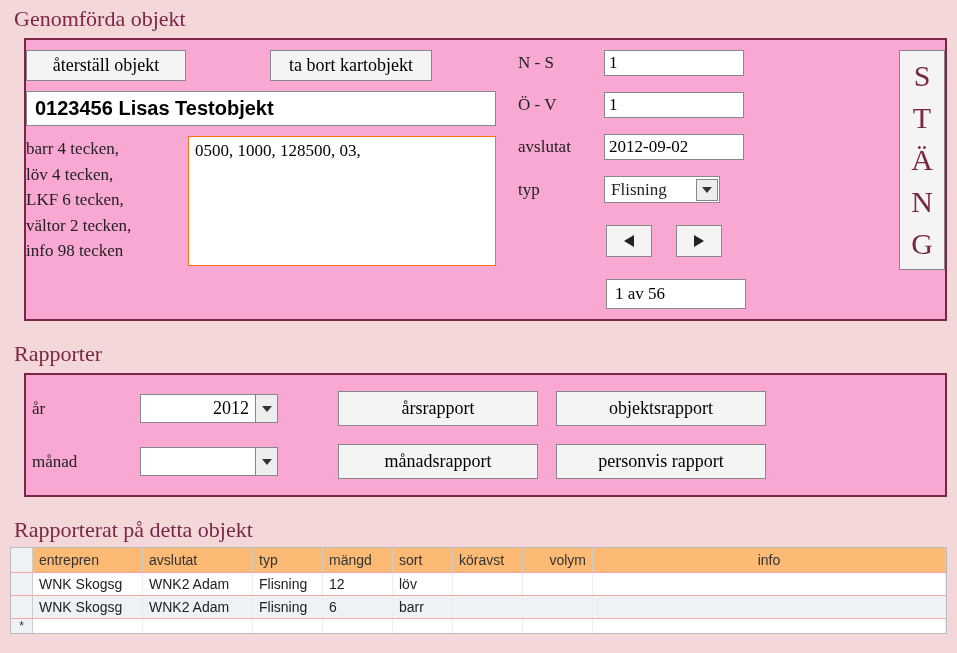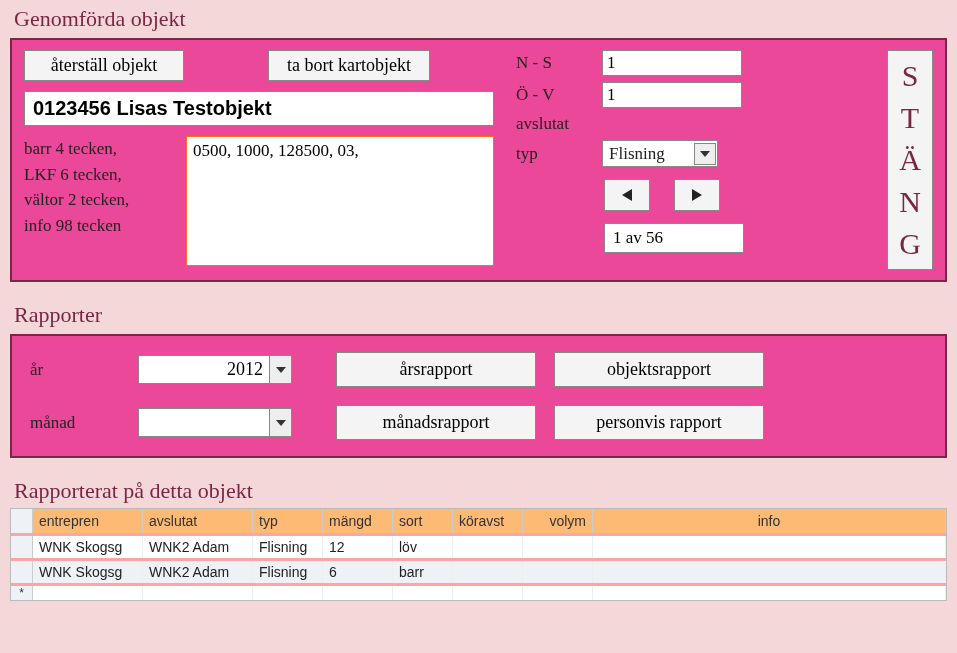--- a/index.html
+++ b/index.html
@@ -11,23 +11,23 @@
     width: 957px;
     color: #222;
   }
   .section-title {
     color: #7a2645;
     font-size: 22px;
     padding: 6px 14px 2px 14px;
   }
   .panel {
     border: 2px solid #7a2645;
-    margin: 4px 10px 14px 10px;
-    padding: 10px 12px;
-    background: #ec4899;
+    margin: 4px 10px 14px 24px;
+    padding: 10px 0;
+    background: #f9a8d4;
   }
 
   
   .row1 {
     display: flex;
     gap: 22px;
   }
   .left-col {
     display: flex;
     flex-direction: column;
@@ -65,21 +65,21 @@
     font-size: 17px;
     padding: 4px 6px;
     width: 310px;
     height: 130px;
     resize: none;
   }
 
   .mid-col {
     display:flex;
     flex-direction: column;
-    gap: 6px;
+    gap: 16px;
     width: 320px;
   }
   .field-row { display:flex; align-items:center; gap:4px; }
   .lbl { width: 82px; font-size:17px; }
   .field {
     font-family: Georgia, serif;
     font-size: 17px;
     border: 1px solid #888;
     padding: 2px 4px;
     background:#fff;
@@ -159,21 +159,21 @@
   }
   .rlabel { font-size:17px; }
   .year-select { display:flex; }
   .year-input {
     border:1px solid #888;
     background:#fff;
     font-family: Georgia, serif;
     font-size:18px;
     text-align:right;
     padding:3px 6px;
-    width:132px;
+    width:116px;
   }
   .dropdown-btn {
     width:22px;
     border:1px solid #888;
     border-left:none;
     background:#eee;
     display:flex; align-items:center; justify-content:center;
     cursor:pointer;
   }
   .report-btn {
@@ -184,21 +184,21 @@
     padding:6px 4px;
     cursor:pointer;
     width:100%;
   }
 
   
   .table-wrap { margin: 2px 10px; border:1px solid #bbb; background:#fff; font-family: Arial, sans-serif; font-size:14px; }
   .thead { display:flex; background:#fdba74; }
   .th { border-right:1px solid #ccc; padding:4px 6px; color:#333; }
   .row-handle { width:22px; border-right:1px solid #ccc; background:#eef2f6; }
-  .tr { display:flex; border-top:3px solid #fca5a5; }
+  .tr { display:flex; border-top:1px solid #fca5a5; }
   .td { border-right:1px solid #eee; padding:3px 6px; overflow:hidden; white-space:nowrap; }
   .c-ent { width:110px; }
   .c-rap { width:110px; }
   .c-typ { width:70px; }
   .c-man { width:70px; }
   .c-sort{ width:60px; }
   .c-kor { width:70px; }
   .c-vol { width:70px;text-align:right; }
   .c-info{ flex:1; text-align:center; }
   .star-row .row-handle::before { content:"*"; display:block; text-align:center; font-size:12px; color:#333;}
@@ -212,39 +212,41 @@
   <div class="row1">
     <div class="left-col">
       <div class="btn-row">
         <button class="btn">återställ objekt</button>
         <button class="btn">ta bort kartobjekt</button>
       </div>
       <input class="object-name" value="0123456 Lisas Testobjekt" style="">
       <div class="info-row">
         <div class="hints">
           <div>barr 4 tecken,</div>
+          <div>löv 4 tecken,</div>
           <div>LKF 6 tecken,</div>
           <div>vältor 2 tecken,</div>
           <div>info 98 tecken</div>
         </div>
         <textarea class="textarea" style="">0500, 1000, 128500, 03,</textarea>
       </div>
     </div>
 
     <div class="mid-col">
       <div class="field-row">
         <span class="lbl">N - S</span>
         <input class="field" value="1" style="">
       </div>
       <div class="field-row">
         <span class="lbl">Ö - V</span>
         <input class="field" value="1" style="">
       </div>
       <div class="field-row">
         <span class="lbl">avslutat</span>
+        <input class="field" value="2012-09-02" style="">
       </div>
       <div class="field-row">
         <span class="lbl">typ</span>
         <span class="select-wrap">
           <span class="select-val">Flisning</span>
           <span class="select-btn">
             <svg width="10" height="6">
                 <polygon points="0,0 10,0 5,6" fill="#333"></polygon>
               </svg>
           </span>

